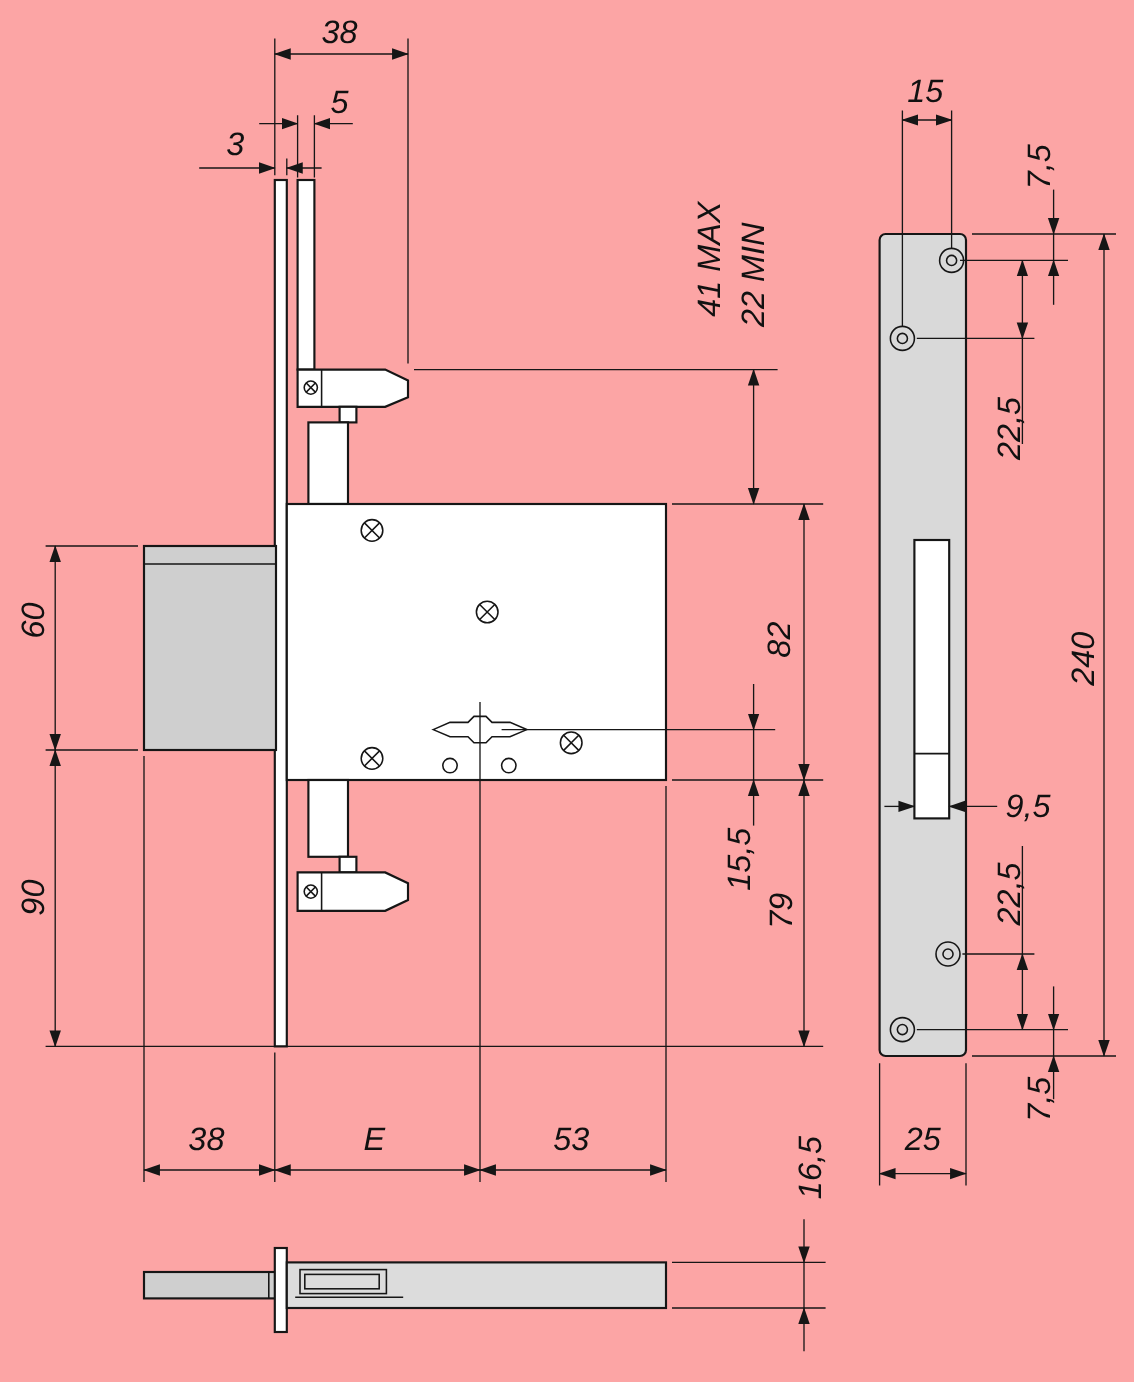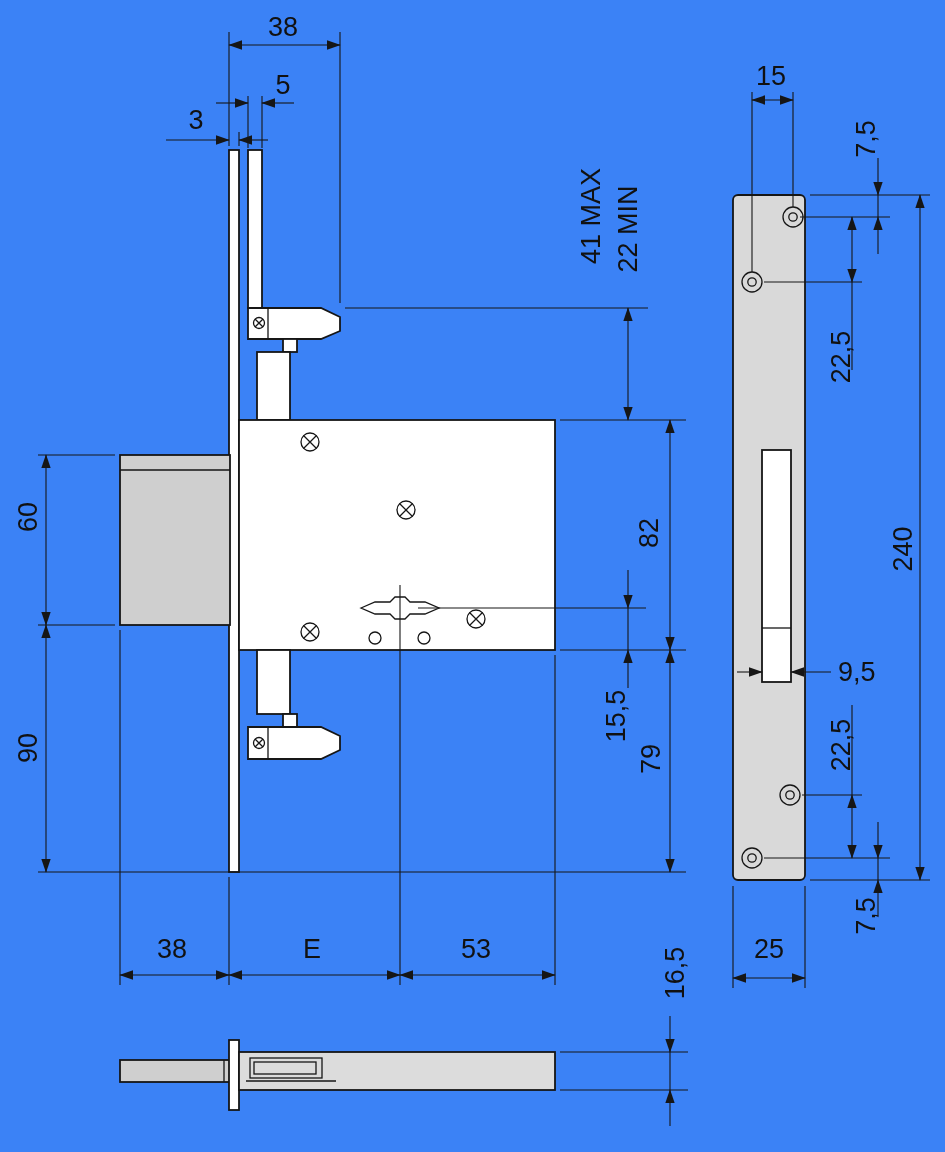--- a/index.html
+++ b/index.html
@@ -1,16 +1,16 @@
 <!DOCTYPE html>
 <html><head>
 <meta charset="utf-8">
 <style>
   html,body{margin:0;padding:0;background:#ffffff;}
-  .stage{position:relative;width:945px;height:1152px;background:#3b82f6;overflow:hidden;}
+  .stage{position:relative;width:945px;height:1152px;background:#fca5a5;overflow:hidden;font-style:italic;}
   svg{display:block;}
   .ol{stroke:#161616;stroke-width:1.8;}
   .thin{fill:none;stroke:#161616;stroke-width:1.3;}
   .dim{fill:none;stroke:#161616;stroke-width:1.1;}
   text{font-family:"Liberation Sans","DejaVu Sans",sans-serif;font-size:27px;fill:#111111;}
   .mid{text-anchor:middle;}
   .start{text-anchor:start;}
 </style>
 </head>
 <body>

